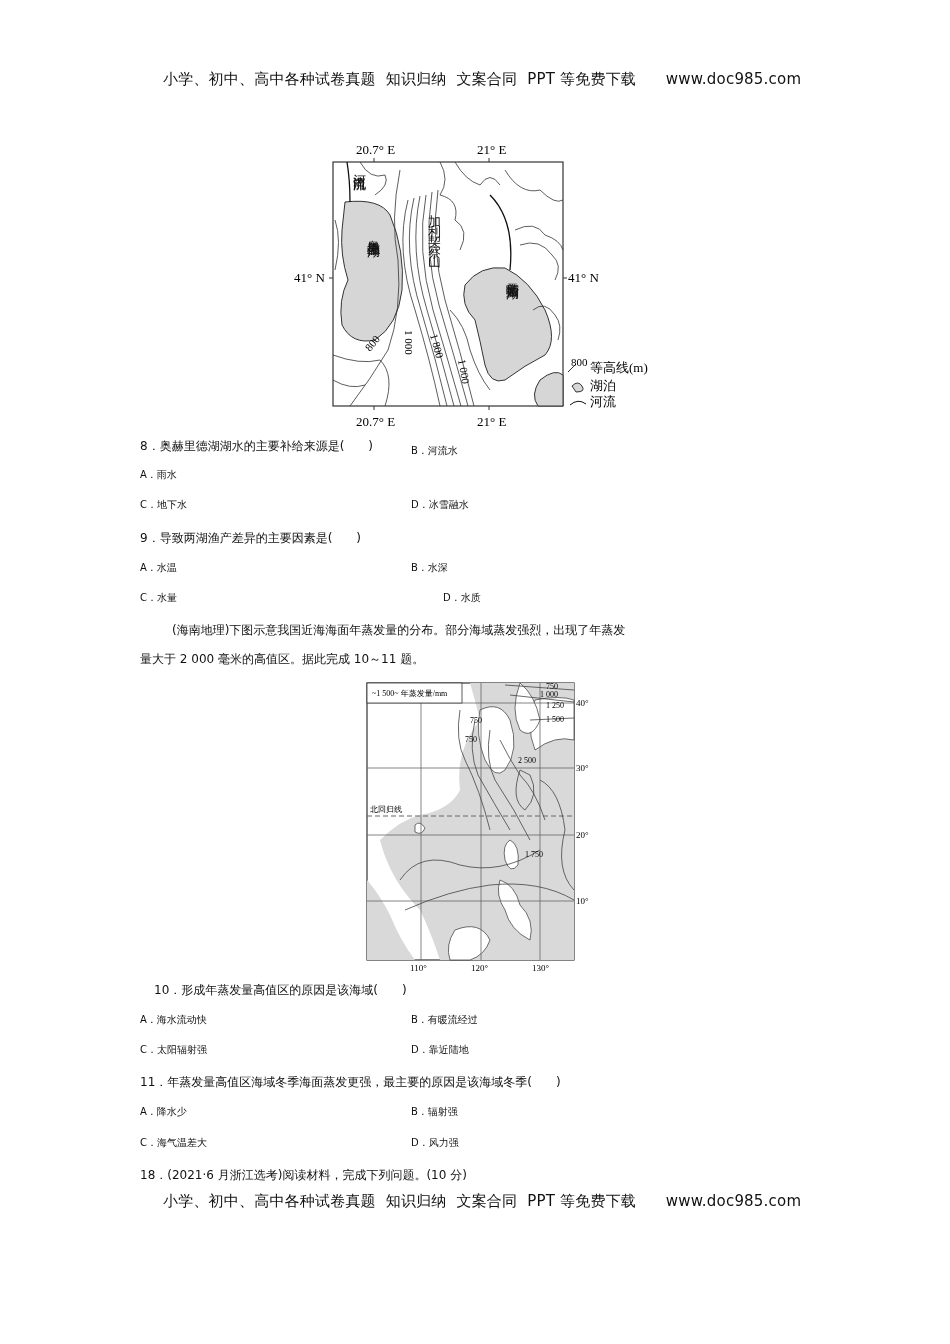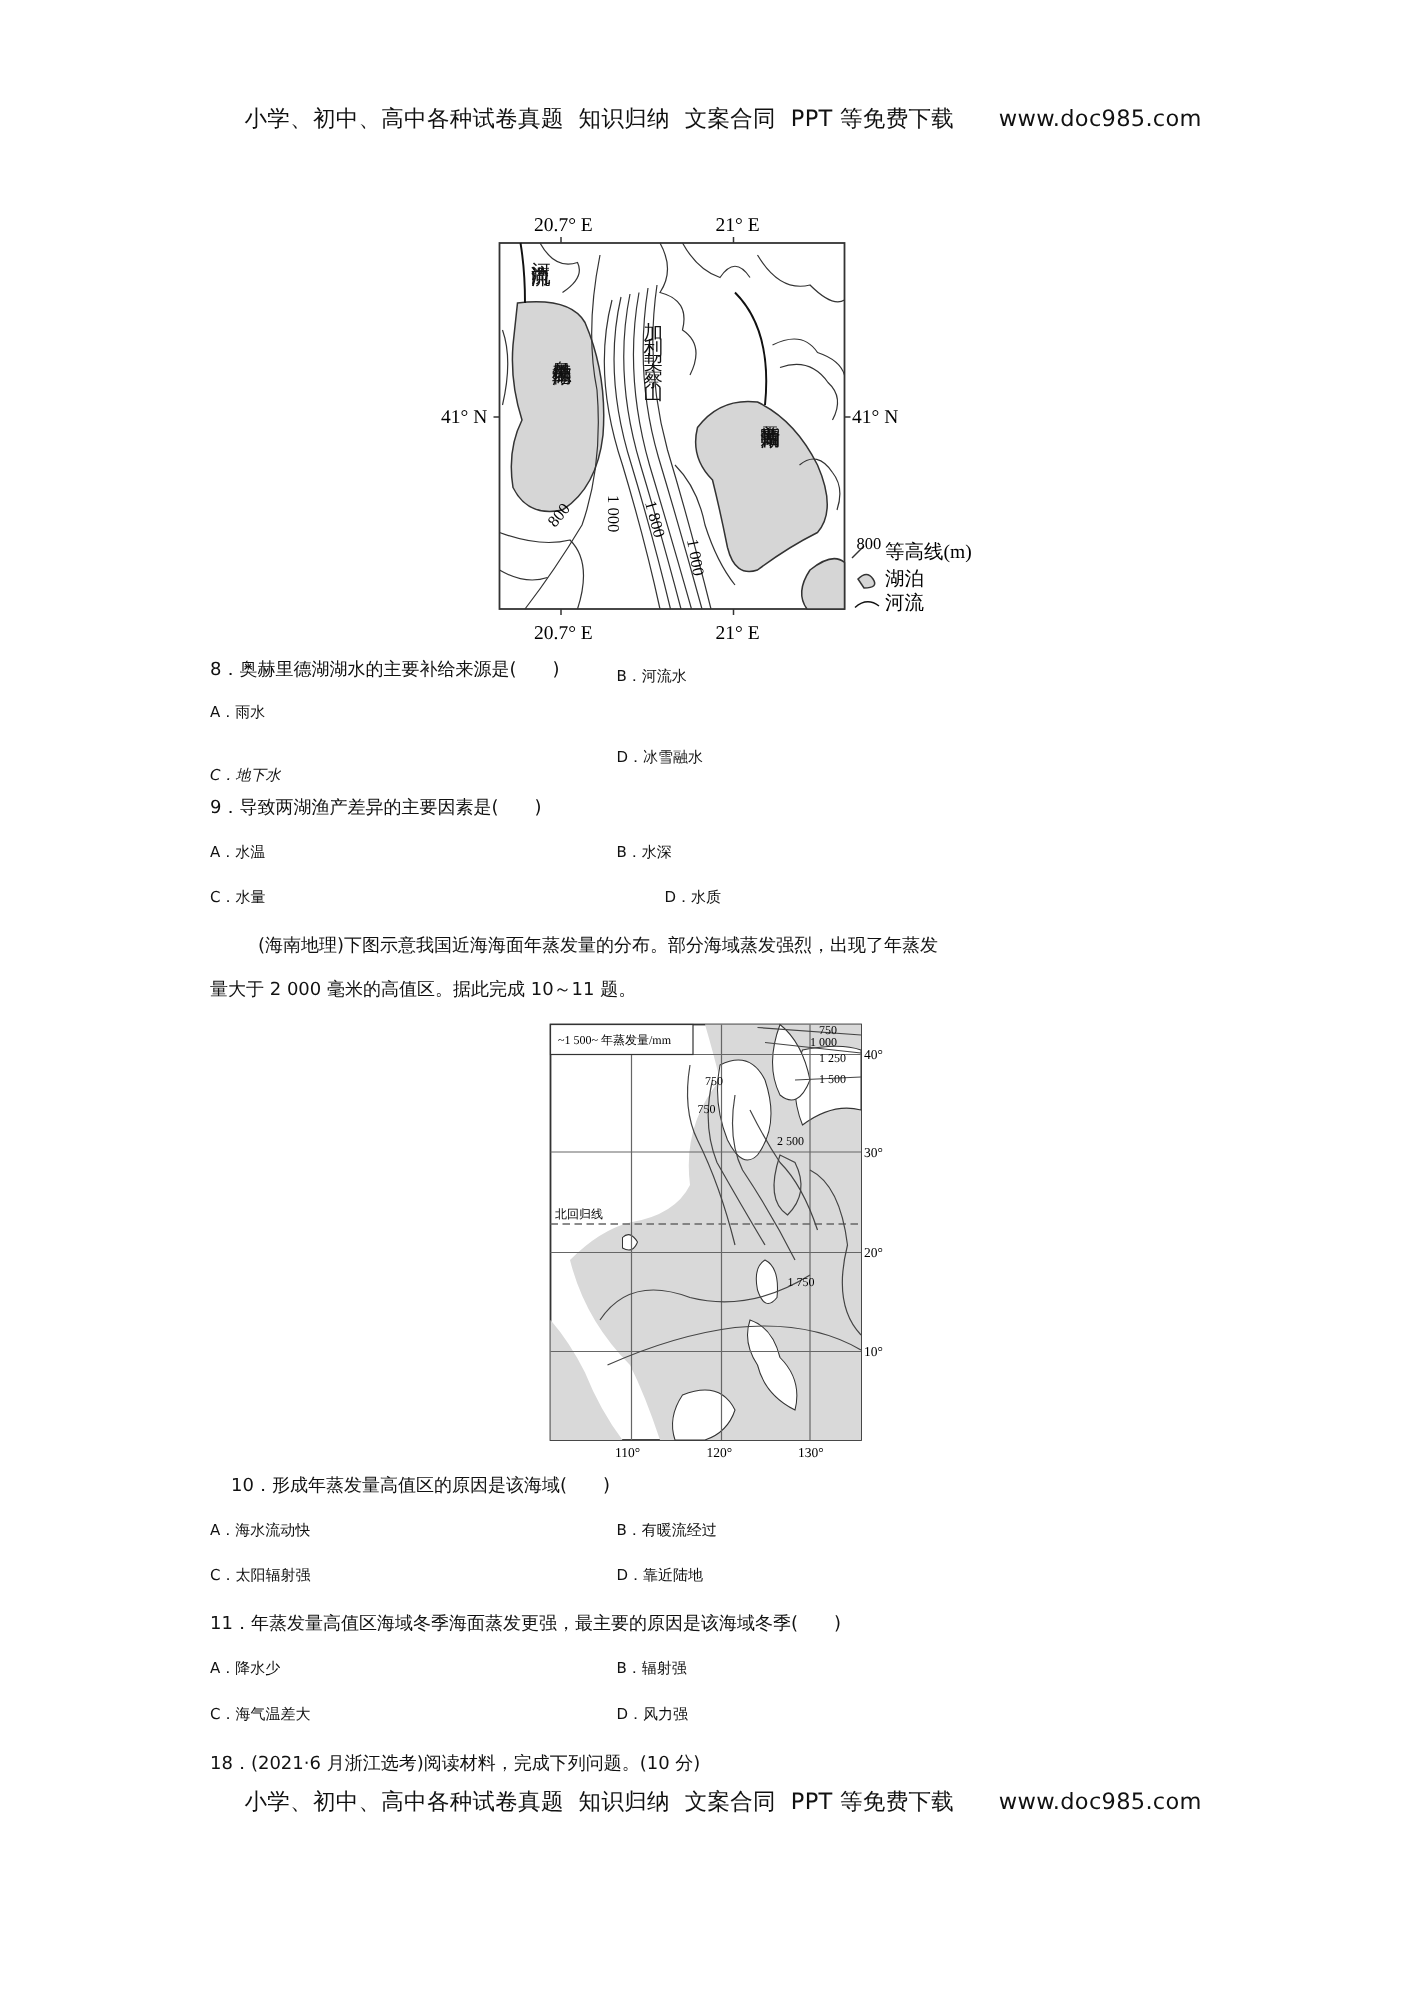--- a/index.html
+++ b/index.html
@@ -91,21 +91,21 @@
   
   <div class="abs cnlabel" style="left:60px; top:24px;">河流流向</div>
   <div class="abs cnlabel" style="left:74px; top:90px;">奥赫里德湖</div>
   <div class="abs cnlabel" style="left:213px; top:132px;">普雷斯帕湖</div>
   <div class="abs cnlabel" style="left:138px; top:64px; line-height:1; letter-spacing:10px;">加利契察山</div>
 </div>
 
 <div class="abs line" style="left:140px; top:438px;">8．奥赫里德湖湖水的主要补给来源是(　　)</div>
 <div class="abs opt" style="left:140px; top:468px;">A．雨水</div>
 <div class="abs opt" style="left:411px; top:444px;">B．河流水</div>
-<div class="abs opt" style="left:140px; top:510px;font-style:italic;">C．地下水</div>
+<div class="abs opt" style="left:140px; top:498px;">C．地下水</div>
 <div class="abs opt" style="left:411px; top:498px;">D．冰雪融水</div>
 
 <div class="abs line" style="left:140px; top:530px;">9．导致两湖渔产差异的主要因素是(　　)</div>
 <div class="abs opt" style="left:140px; top:561px;">A．水温</div>
 <div class="abs opt" style="left:411px; top:561px;">B．水深</div>
 <div class="abs opt" style="left:140px; top:591px;">C．水量</div>
 <div class="abs opt" style="left:411px; top:591px;margin-left:32px;">D．水质</div>
 
 <div class="abs line" style="left:172px; top:622px;">(海南地理)下图示意我国近海海面年蒸发量的分布。部分海域蒸发强烈，出现了年蒸发</div>
 <div class="abs line" style="left:140px; top:651px;">量大于 2 000 毫米的高值区。据此完成 10～11 题。</div>

